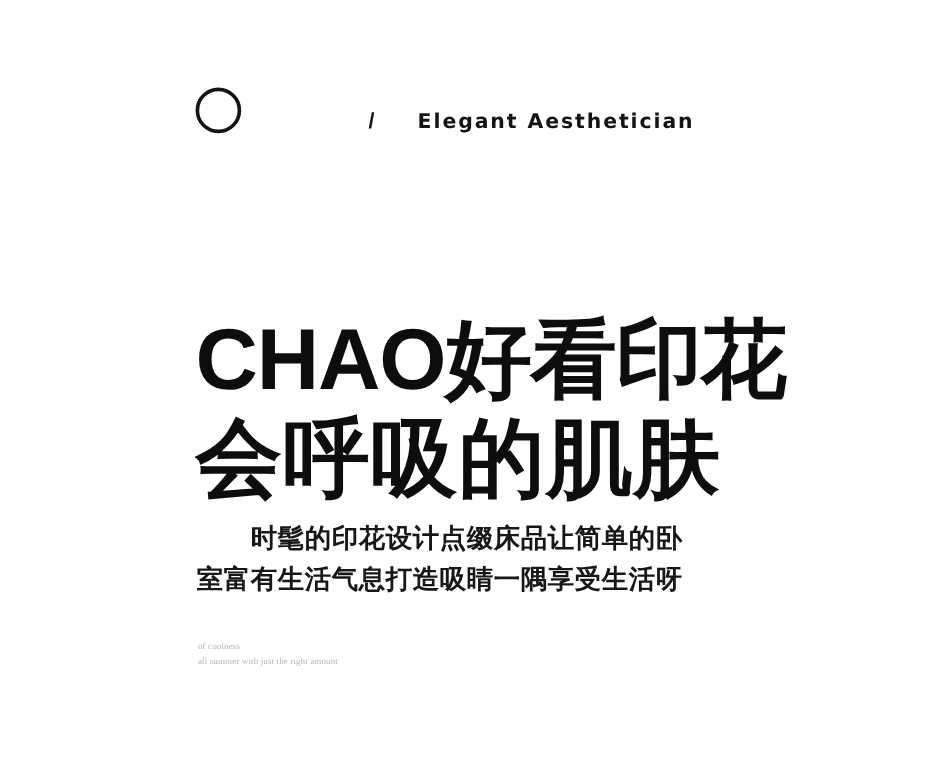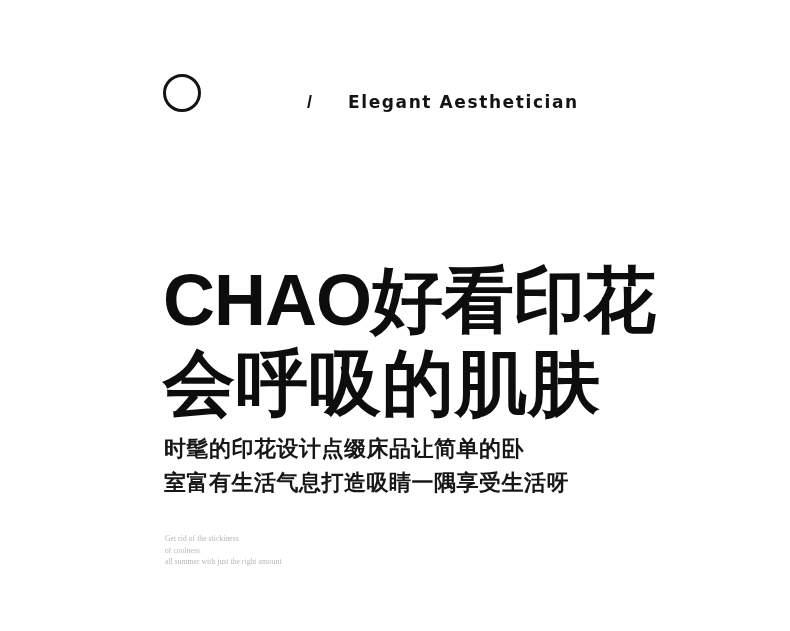--- a/index.html
+++ b/index.html
@@ -102,20 +102,21 @@
     top: 432px;
   }
 
   .subcopy-line {
     font-size: 22px;
     font-weight: 700;
     color: #171717;
     letter-spacing: 0.5px;
     line-height: 1.55;
     white-space: nowrap;
+    text-align: right;
   }
 
   
   .fineprint {
     position: absolute;
     left: 165px;
     top: 533px;
     width: 200px;
   }
 
@@ -145,18 +146,17 @@
     <div class="headline-line line1">CHAO好看印花</div>
     <div class="headline-line line2">会呼吸的肌肤</div>
   </div>
 
   <div class="subcopy">
     <div class="subcopy-line">时髦的印花设计点缀床品让简单的卧</div>
     <div class="subcopy-line">室富有生活气息打造吸睛一隅享受生活呀</div>
   </div>
 
   <div class="fineprint">
-    <div class="fineprint-line">Get rid of the stickiness</div>
     <div class="fineprint-line">of coolness</div>
     <div class="fineprint-line">all summer with just the right amount</div>
   </div>
 
 </div>
 
 </body></html>

